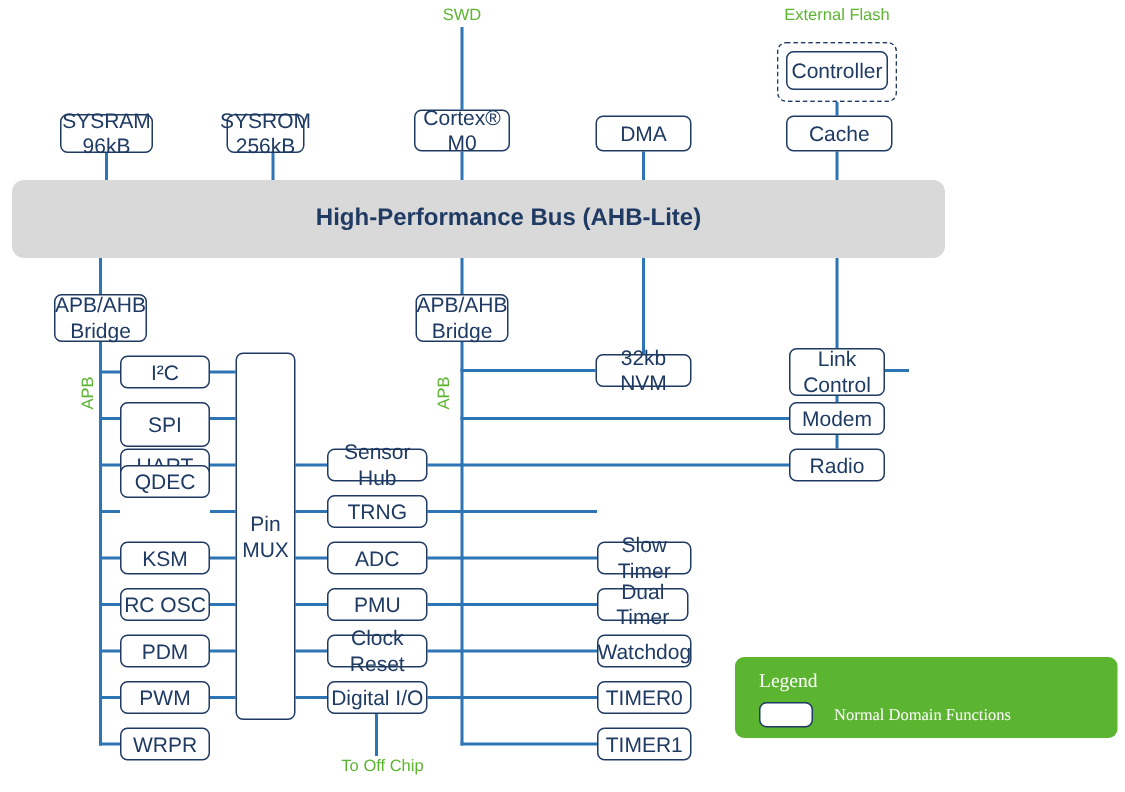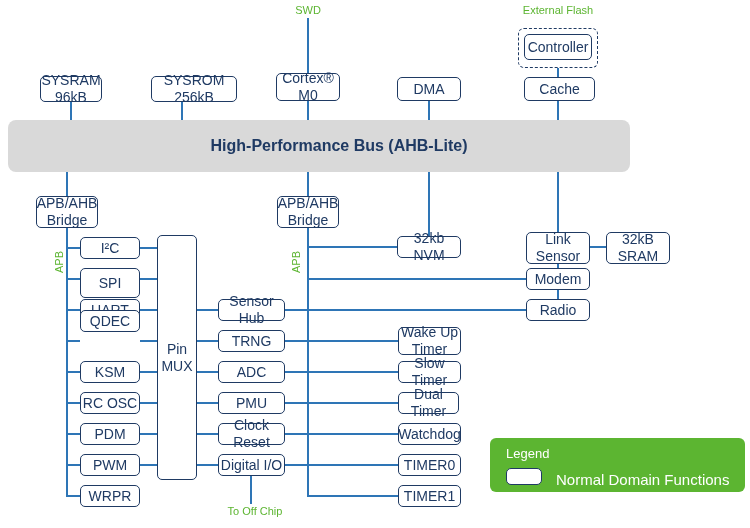--- a/index.html
+++ b/index.html
@@ -19,25 +19,25 @@
     display:flex; align-items:center; justify-content:center;
     color:var(--navy); font-weight:bold; font-size:16px;padding-left:40px;
   }
 
   .vline { position:absolute; width:2px; background:var(--line); }
   .hline { position:absolute; height:2px; background:var(--line); }
 
   .green-label { position:absolute; color:var(--green); font-size:11px; text-align:center; }
   .vert { transform:rotate(-90deg); transform-origin:center; line-height:14px; }
 
-  .legend { position:absolute; background:var(--green); border-radius:6px; color:#fff; }
+  .legend { position:absolute; background:var(--green); border-radius:6px; color:#fff;font-family:Liberation Serif, serif; }
   .legend-title { position:absolute; left:16px; top:8px; font-size:13px; }
   .legend-sample { position:absolute; left:16px; top:30px; width:36px; height:17px;
     background:#fff; border:1.5px solid var(--navy); border-radius:5px; }
-  .legend-item { position:absolute; left:66px; top:33px; font-size:15px; }
+  .legend-item { position:absolute; left:66px; top:33px; font-size:11px; }
 </style>
 </head>
 <body>
 
 <div class="canvas">
 
   <div class="vline" style="left:307px;top:18px;height:55px"></div>
   <div class="vline" style="left:70px;top:102px;height:18px"></div>
   <div class="vline" style="left:181px;top:102px;height:18px"></div>
   <div class="vline" style="left:307px;top:101px;height:19px"></div>
@@ -104,38 +104,36 @@
   <div class="green-label vert" style="left:42px;top:255px;width:34px;height:14px">APB</div>
   <div class="green-label vert" style="left:279px;top:255px;width:34px;height:14px">APB</div>
   <div class="green-label" style="left:215px;top:505px;width:80px">To Off Chip</div>
 
   <div class="box dashed" style="left:518px;top:28px;width:80px;height:40px"></div>
   <div class="box" style="left:524px;top:34px;width:68px;height:26px">Controller</div>
   <div class="box" style="left:524px;top:77px;width:71px;height:24px">Cache</div>
 
   <div class="box" style="left:40px;top:76px;width:62px;height:26px">SYSRAM
 96kB</div>
-  <div class="box" style="left:151px;top:76px;width:86px;height:26px">SYSROM
+  <div class="box" style="left:151px;top:76px;width:52px;height:26px">SYSROM
 256kB</div>
   <div class="box" style="left:276px;top:73px;width:64px;height:28px">Cortex®
 M0</div>
   <div class="box" style="left:397px;top:77px;width:64px;height:24px">DMA</div>
 
   <div class="bus" style="left:8px;top:120px;width:622px;height:52px">High-Performance Bus (AHB-Lite)</div>
 
   <div class="box" style="left:36px;top:196px;width:62px;height:32px">APB/AHB
 Bridge</div>
   <div class="box" style="left:277px;top:196px;width:62px;height:32px">APB/AHB
 Bridge</div>
 
   <div class="box" style="left:397px;top:236px;width:64px;height:22px">32kb NVM</div>
   <div class="box" style="left:526px;top:232px;width:64px;height:32px">Link
-Sensor</div>
-  <div class="box" style="left:606px;top:232px;width:64px;height:32px">32kB
-SRAM</div>
+Control</div>
   <div class="box" style="left:526px;top:268px;width:64px;height:22px">Modem</div>
   <div class="box" style="left:526px;top:299px;width:64px;height:22px">Radio</div>
 
   <div class="box" style="left:157px;top:235px;width:40px;height:245px">Pin
 MUX</div>
 
   <div class="box" style="left:80px;top:237px;width:60px;height:22px">I²C</div>
   <div class="box" style="left:80px;top:268px;width:60px;height:30px">SPI</div>
   <div class="box" style="left:80px;top:299px;width:60px;height:22px">UART</div>
   <div class="box" style="left:80px;top:310px;width:60px;height:22px">QDEC</div>
@@ -145,22 +143,20 @@
   <div class="box" style="left:80px;top:454px;width:60px;height:22px">PWM</div>
   <div class="box" style="left:80px;top:485px;width:60px;height:22px">WRPR</div>
 
   <div class="box" style="left:218px;top:299px;width:67px;height:22px">Sensor Hub</div>
   <div class="box" style="left:218px;top:330px;width:67px;height:22px">TRNG</div>
   <div class="box" style="left:218px;top:361px;width:67px;height:22px">ADC</div>
   <div class="box" style="left:218px;top:392px;width:67px;height:22px">PMU</div>
   <div class="box" style="left:218px;top:423px;width:67px;height:22px">Clock Reset</div>
   <div class="box" style="left:218px;top:454px;width:67px;height:22px">Digital I/O</div>
 
-  <div class="box" style="left:398px;top:327px;width:63px;height:28px">Wake Up
-Timer</div>
   <div class="box" style="left:398px;top:361px;width:63px;height:22px">Slow Timer</div>
   <div class="box" style="left:398px;top:392px;width:61px;height:22px">Dual Timer</div>
   <div class="box" style="left:398px;top:423px;width:63px;height:22px">Watchdog</div>
   <div class="box" style="left:398px;top:454px;width:63px;height:22px">TIMER0</div>
   <div class="box" style="left:398px;top:485px;width:63px;height:22px">TIMER1</div>
 
   <div class="legend" style="left:490px;top:438px;width:255px;height:54px">
     <div class="legend-title">Legend</div>
     <div class="legend-sample"></div>
     <div class="legend-item">Normal Domain Functions</div>

